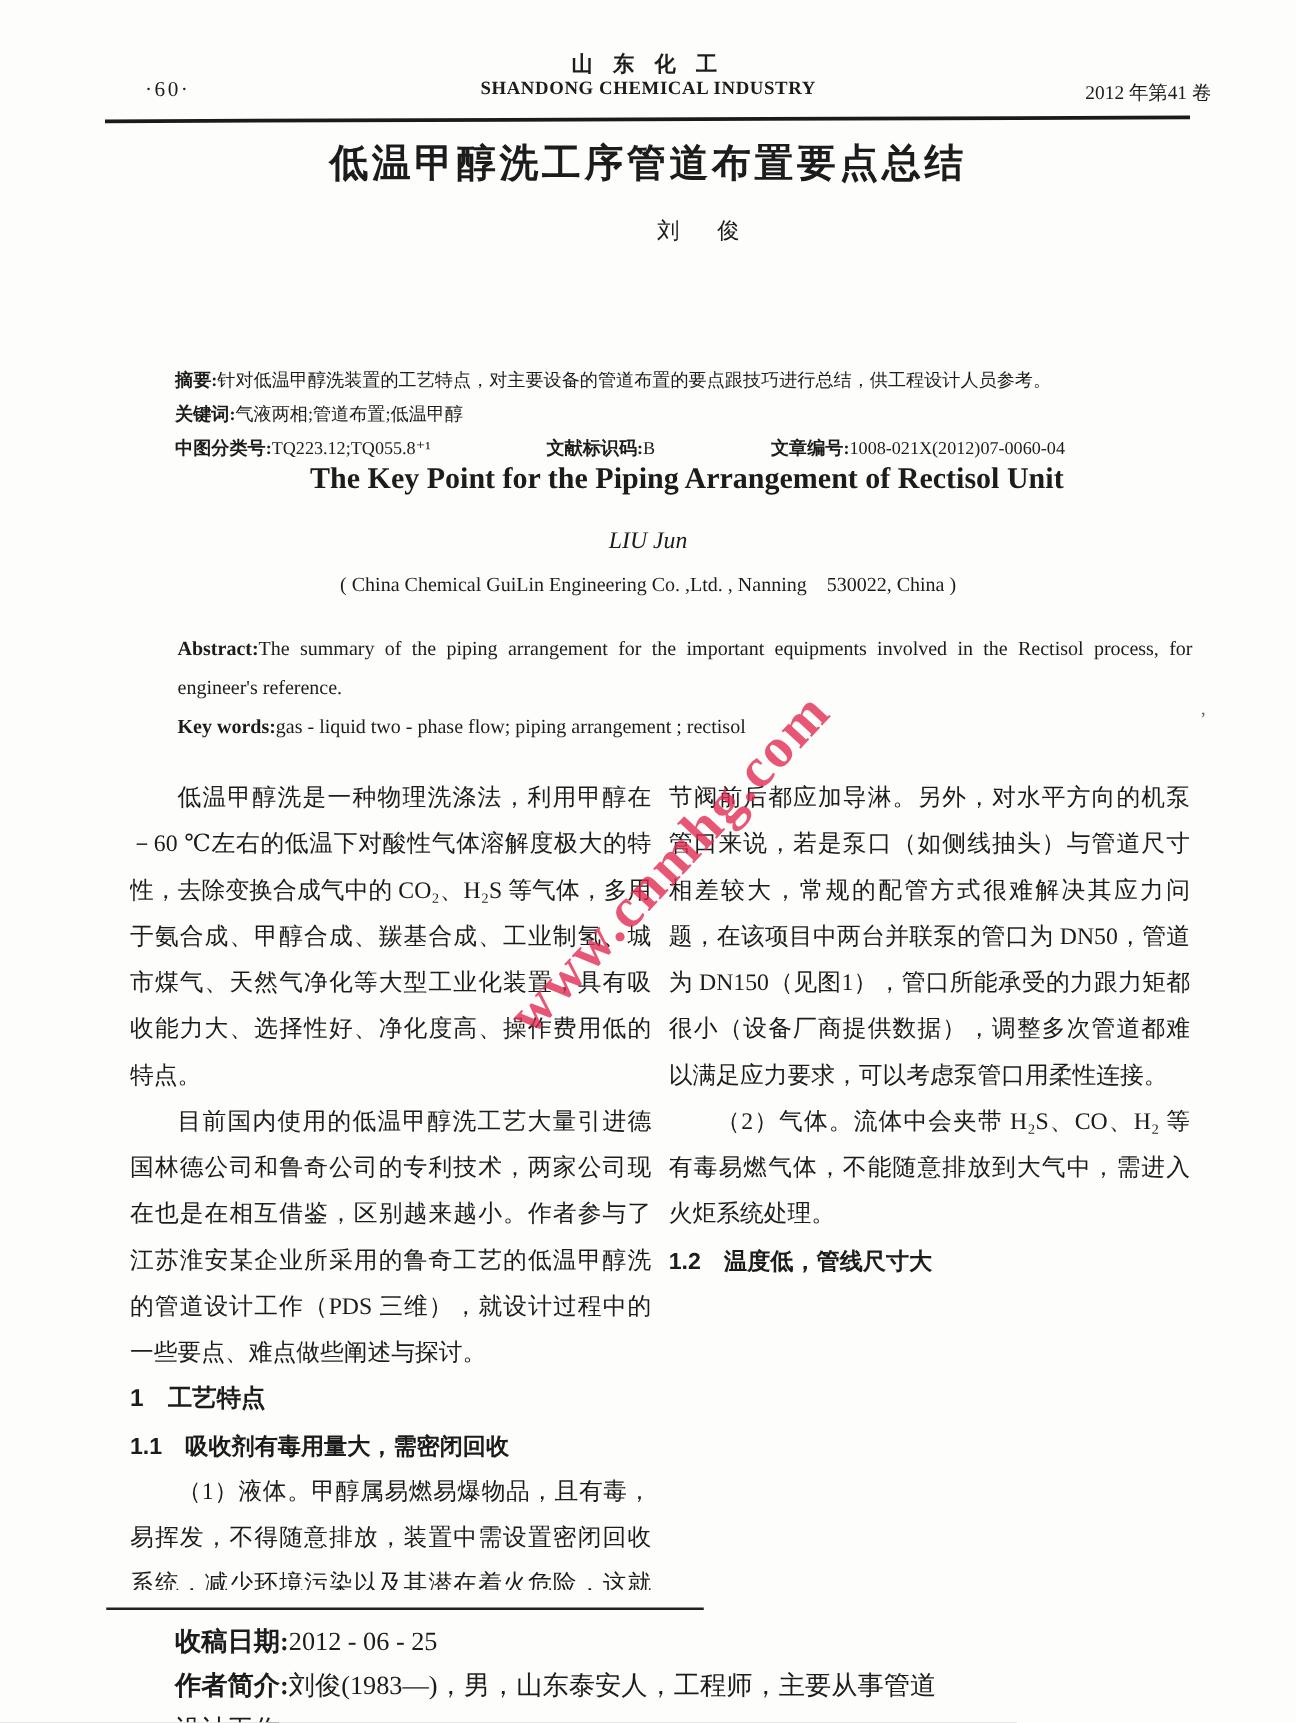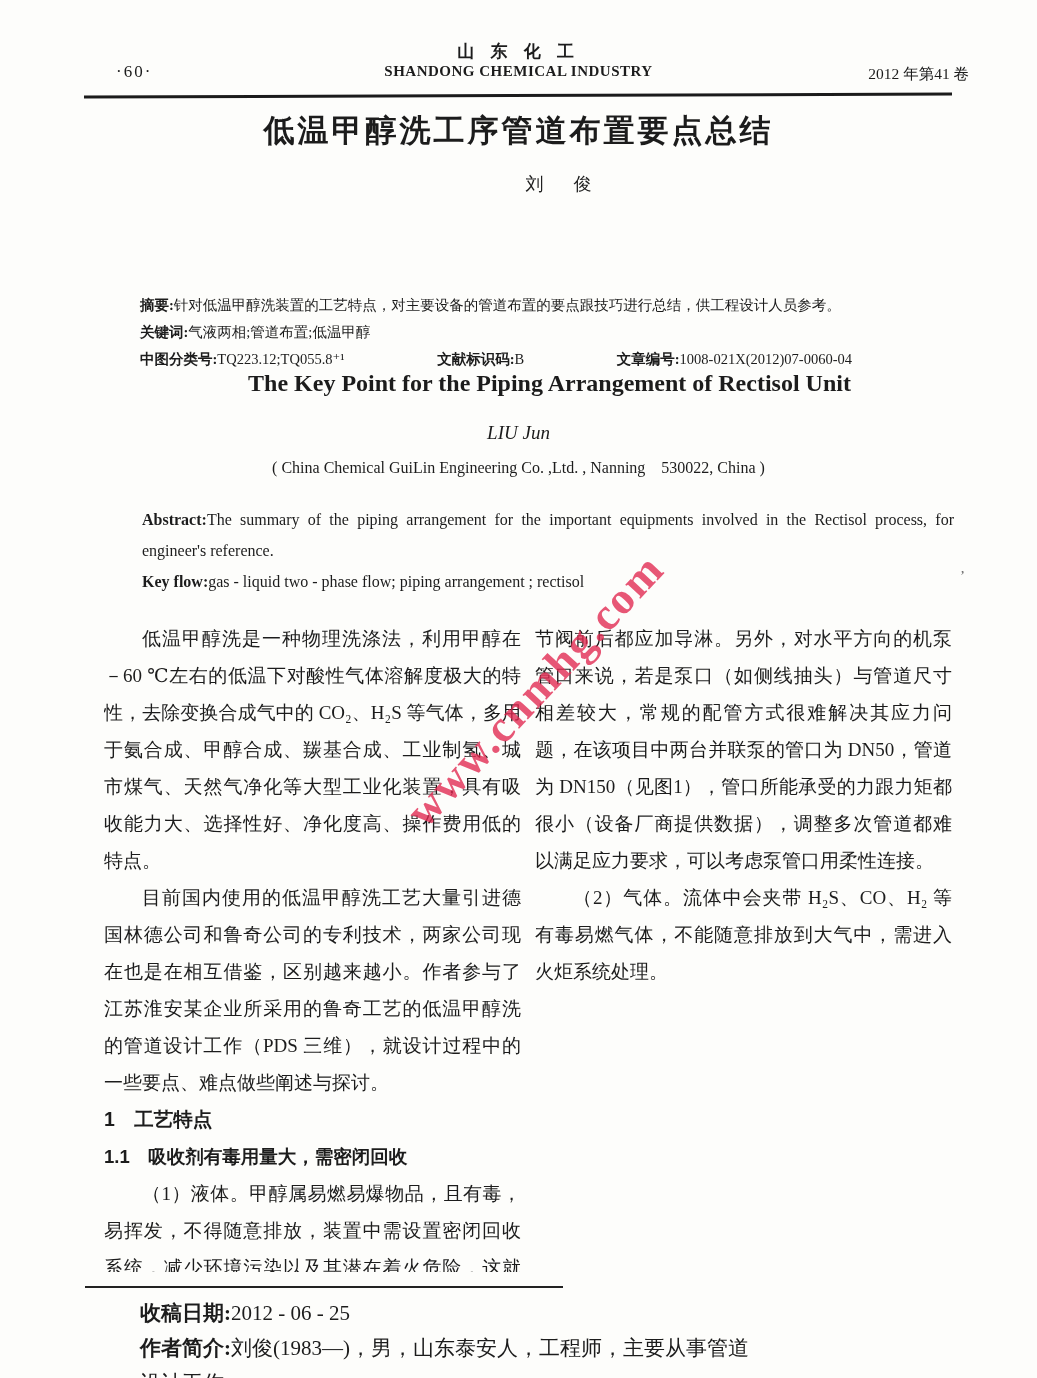--- a/index.html
+++ b/index.html
@@ -82,34 +82,35 @@
       <span><b>文献标识码:</b><span>B</span></span>
       <span><b>文章编号:</b><span>1008-021X(2012)07-0060-04</span></span>
     </div>
   </div>
 
   <div class="title-en">The Key Point for the Piping Arrangement of Rectisol Unit</div>
   <div class="author-en">LIU Jun</div>
   <div class="affil-en">( China Chemical GuiLin Engineering Co. ,Ltd. , Nanning　530022, China )</div>
   <div class="abstract-en">
     <p><b>Abstract:</b><span>The summary of the piping arrangement for the important equipments involved in the Rectisol process, for engineer's reference.</span></p>
-    <p class="kw-en"><b>Key flow:</b><span>gas - liquid two - phase flow; piping arrangement ; rectisol</span></p>
+    <p class="kw-en"><b>Key words:</b><span>gas - liquid two - phase flow; piping arrangement ; rectisol</span></p>
   </div>
 
   <div class="columns">
     <div class="col">
       <p class="para">低温甲醇洗是一种物理洗涤法，利用甲醇在－60 ℃左右的低温下对酸性气体溶解度极大的特性，去除变换合成气中的 CO₂、H₂S 等气体，多用于氨合成、甲醇合成、羰基合成、工业制氢、城市煤气、天然气净化等大型工业化装置，具有吸收能力大、选择性好、净化度高、操作费用低的特点。</p>
       <p class="para">目前国内使用的低温甲醇洗工艺大量引进德国林德公司和鲁奇公司的专利技术，两家公司现在也是在相互借鉴，区别越来越小。作者参与了江苏淮安某企业所采用的鲁奇工艺的低温甲醇洗的管道设计工作（PDS 三维），就设计过程中的一些要点、难点做些阐述与探讨。</p>
       <p class="h1">1　工艺特点</p>
       <p class="h2">1.1　吸收剂有毒用量大，需密闭回收</p>
       <p class="para">（1）液体。甲醇属易燃易爆物品，且有毒，易挥发，不得随意排放，装置中需设置密闭回收系统，减少环境污染以及其潜在着火危险，这就要求设计者仔细检查管道走向，在管系低点增加排净阀门（双阀＋盲板）连接到回收系统。需要注意的是泵出口管道止回阀后管系很长，停车检修时，由于阀门的止逆作用，会停留大量的甲醇，止回阀通常会设置在低点，就要注意该点的排净问题。于此类似的还有调节阀组的低点，特别是一些事故关（FC）的阀门，调</p>
     </div>
     <div class="col">
       <p class="cont">节阀前后都应加导淋。另外，对水平方向的机泵管口来说，若是泵口（如侧线抽头）与管道尺寸相差较大，常规的配管方式很难解决其应力问题，在该项目中两台并联泵的管口为 DN50，管道为 DN150（见图1），管口所能承受的力跟力矩都很小（设备厂商提供数据），调整多次管道都难以满足应力要求，可以考虑泵管口用柔性连接。</p>
       <p class="para">（2）气体。流体中会夹带 H₂S、CO、H₂ 等有毒易燃气体，不能随意排放到大气中，需进入火炬系统处理。</p>
+      <p class="h2">1.2　温度低，管线尺寸大</p>
 
     </div>
   </div>
 
   <div class="fn-rule"></div>
   <div class="footnote">
     <div><b>收稿日期:</b><span>2012 - 06 - 25</span></div>
     <div><b>作者简介:</b><span>刘俊(1983—)，男，山东泰安人，工程师，主要从事管道设计工作。</span></div>
   </div>
 

